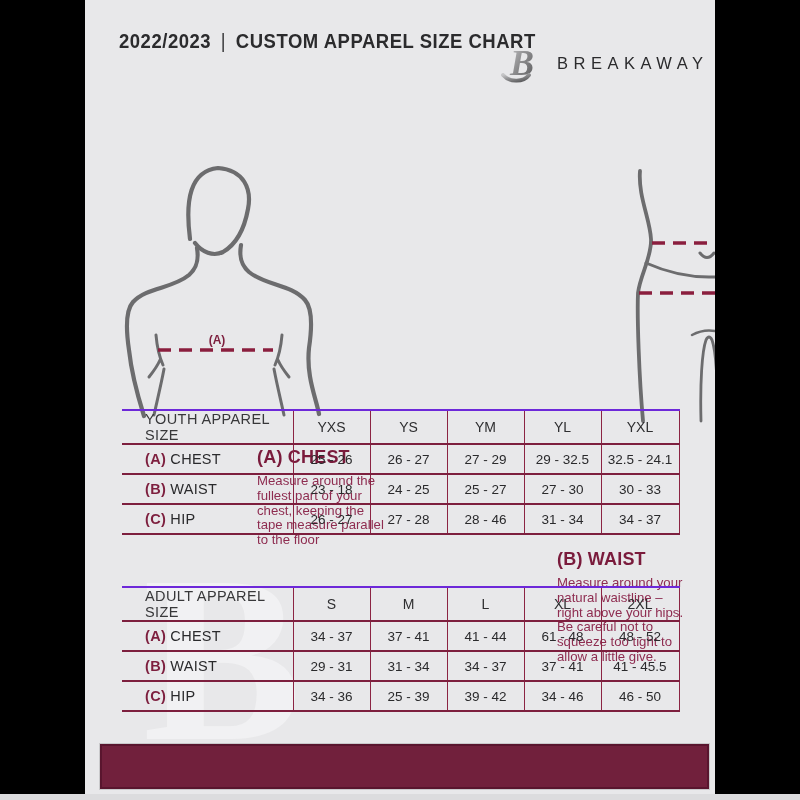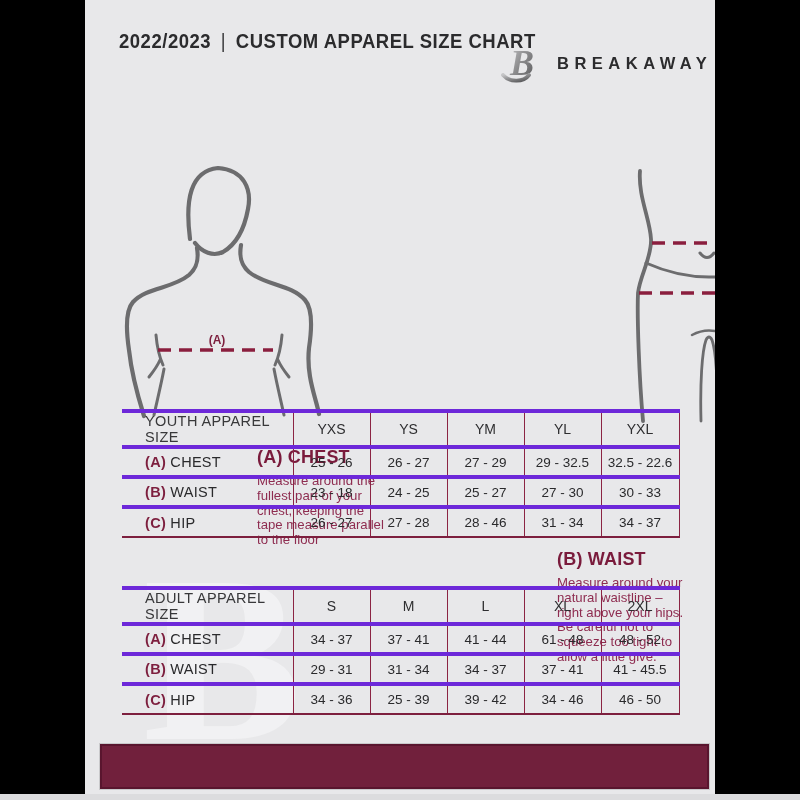--- a/index.html
+++ b/index.html
@@ -12,21 +12,21 @@
 
   .bottom-strip { position: absolute; left: 0; top: 794px; width: 800px; height: 6px;
                   background: #dcdcde; z-index: 9; }
 
   
   .header-text { position: absolute; left: 34px; top: 29px; white-space: nowrap;
                  font-weight: 700; font-size: 21px; letter-spacing: 0.6px; color: #2b2b2d;
                  transform: scaleX(0.88); transform-origin: left center; }
   .header-text .divider { font-weight: 400; color: #3a3a3c; margin: 0 11px; }
   .brand { position: absolute; left: 414px; top: 17px; display: flex; align-items: center; gap: 11px; }
-  .brand-name { font-weight: 700; font-size: 16.5px; letter-spacing: 5.5px; color: #2b2b2d; }
+  .brand-name { font-weight: 400; font-size: 16.5px; letter-spacing: 5.5px; color: #2b2b2d; }
 
   
   .fig { position: absolute; }
   .fig-left  { left: 25px;  top: 80px; }
   .fig-mid   { left: 305px; top: 83px; }
 
   .guide-block { position: absolute; }
   .guide-heading { font-size: 18px; font-weight: 800; letter-spacing: 0.2px; color: #7a1b3c; }
   .guide-body { margin-top: 6px; font-size: 13.2px; line-height: 14.8px;
                 color: #8e2c50; white-space: pre-line; }
@@ -35,21 +35,21 @@
   .gb-hips  { left: 472px; top: 221px; width: 145px; }
 
   .fig-label { font-size: 12px; font-weight: 700; fill: #7d1f3e;
                font-family: "Liberation Sans", sans-serif; }
 
   
   table.size-table { position: absolute; left: 37px; width: 557px; border-collapse: collapse;
                      table-layout: fixed; background: transparent; }
   .youth-table { top: 409px; }
   .adult-table { top: 586px; }
-  .size-table th, .size-table td { border-top: 4px solid #6d28d9; border-bottom: 2px solid #7d1f3e;
+  .size-table th, .size-table td { border-top: 2px solid #6d28d9; border-bottom: 2px solid #7d1f3e;
                                    border-left: 1.5px solid #8b2443; text-align: center;
                                    background: transparent; }
   .size-table th:last-child, .size-table td:last-child { border-right: 1.5px solid #8b2443; }
   .size-table .label-col { border-left: none !important; text-align: left; padding-left: 23px; }
   .size-table thead th { height: 33px; font-size: 14px; font-weight: 400; color: #2e2e30; }
   .size-table thead th.label-col { font-weight: 400; font-size: 14.5px; letter-spacing: 0.4px; color: #38383a; }
   .size-table tbody td { height: 30px; font-size: 13.5px; color: #2a2a2c; }
   .size-table tbody td.label-col { font-size: 14.5px; letter-spacing: 0.3px; }
   .size-table .prefix { color: #7d1f3e; font-weight: 700; }
 
@@ -167,21 +167,21 @@
             <th>YXL</th>
           </tr>
         </thead>
       <tbody>
           <tr>
             <td class="label-col"><span class="prefix">(A) </span><span>CHEST</span></td>
             <td>25 - 26</td>
             <td>26 - 27</td>
             <td>27 - 29</td>
             <td>29 - 32.5</td>
-            <td>32.5 - 22.6</td>
+            <td>32.5 - 24.1</td>
           </tr>
           <tr>
             <td class="label-col"><span class="prefix">(B) </span><span>WAIST</span></td>
             <td>23 - 18</td>
             <td>24 - 25</td>
             <td>25 - 27</td>
             <td>27 - 30</td>
             <td>30 - 33</td>
           </tr>
           <tr>

